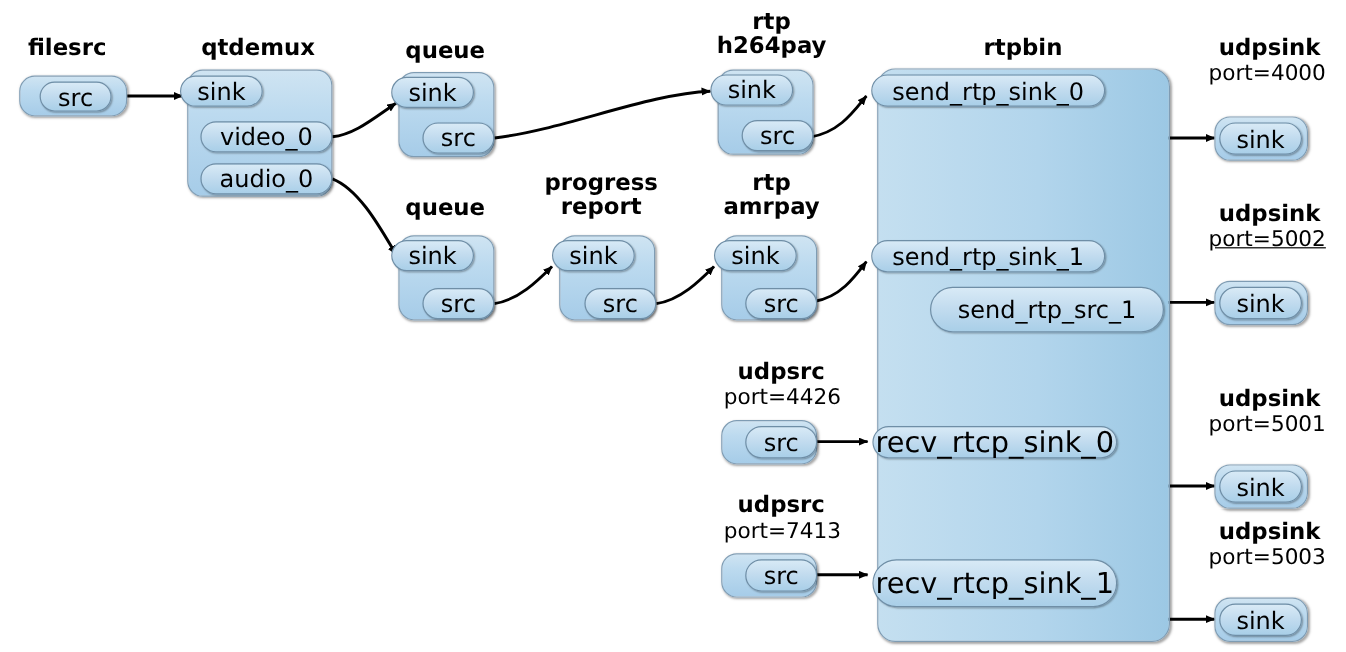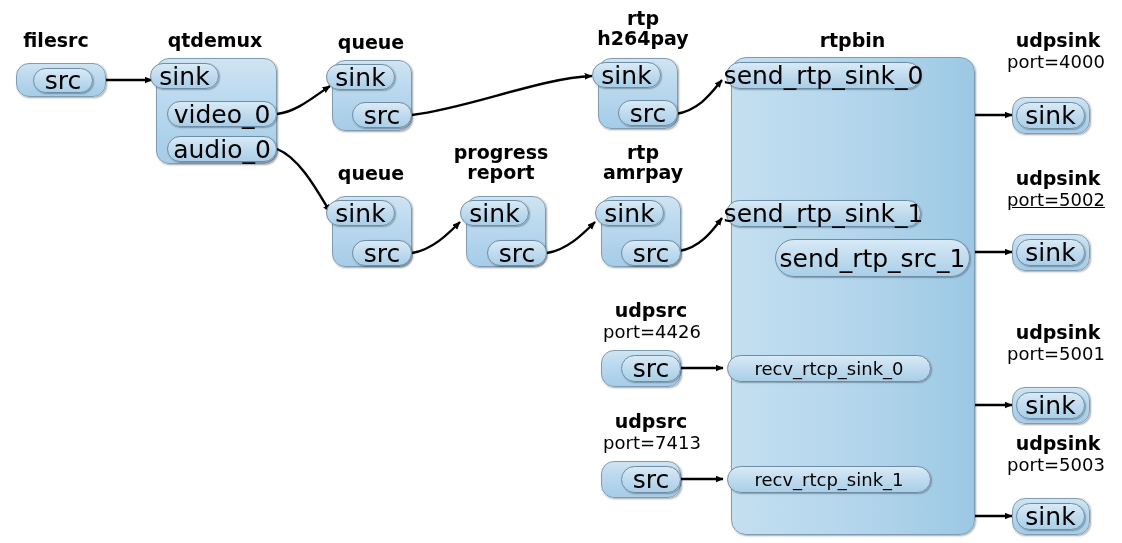--- a/index.html
+++ b/index.html
@@ -13,23 +13,23 @@
   .elem.big{border-radius:15px;background:linear-gradient(to right,#c4dff0 0%,#b2d5ec 55%,#9cc8e4 100%);}
 
   .title{position:absolute;font-weight:bold;color:#000;text-align:center;
          font-size:19px;line-height:20px;white-space:pre;z-index:4;}
   .sub{position:absolute;font-weight:normal;color:#000;text-align:center;
        font-size:18px;line-height:20px;white-space:nowrap;z-index:4;}
 
   .pad{position:absolute;box-sizing:border-box;border:1.3px solid #6f8ea6;border-radius:999px;
        background:linear-gradient(to bottom,#d8eaf6 0%,#c3dcef 45%,#a9cfe8 100%);
        box-shadow:1px 1px 1.5px rgba(0,0,0,.3);
-       font-size:25px;line-height:1;color:#000;display:flex;align-items:center;justify-content:center;
+       font-size:20px;line-height:1;color:#000;display:flex;align-items:center;justify-content:center;
        white-space:nowrap;z-index:6;padding:0 8px;}
-  .pad.small{font-size:18px;}
+  .pad.small{font-size:24px;}
 </style>
 </head>
 <body>
 
 <div id="stage">
 
   <svg id="wires">
     <defs>
       <marker id="ah" markerWidth="9" markerHeight="9" refX="7.4" refY="3.4" orient="auto" markerUnits="userSpaceOnUse">
         <path d="M0,0 L8,3.4 L0,6.8 z" fill="#000"></path>
@@ -90,21 +90,21 @@
   <div class="elem" style="left:601px;top:196px;width:80px;height:71px;"></div>
   <div class="pad" style="left:595px;top:200px;width:69px;height:26px;">sink</div>
   <div class="pad" style="left:621px;top:240px;width:60px;height:26px;">src</div>
 
   <div class="title" style="left:730px;top:30px;width:245px;">rtpbin</div>
   <div class="elem big" style="left:731px;top:57px;width:244px;height:478px;"></div>
   <div class="pad" style="left:726px;top:62px;width:195px;height:27px;">send_rtp_sink_0</div>
   <div class="pad" style="left:726px;top:200px;width:195px;height:27px;">send_rtp_sink_1</div>
   <div class="pad" style="left:775px;top:239px;width:195px;height:38px;">send_rtp_src_1</div>
   <div class="pad small" style="left:727px;top:355px;width:204px;height:27px;">recv_rtcp_sink_0</div>
-  <div class="pad small" style="left:727px;top:466px;width:204px;height:27px;">recv_rtcp_sink_1</div>
+  <div class="pad small" style="left:727px;top:466px;width:204px;height:40px;">recv_rtcp_sink_1</div>
 
   <div class="title" style="left:998px;top:30px;width:120px;">udpsink</div>
   <div class="sub" style="left:990px;top:52px;width:132px;">port=4000</div>
   <div class="elem" style="left:1012px;top:97px;width:78px;height:37px;"></div>
   <div class="pad" style="left:1016px;top:102px;width:69px;height:27px;">sink</div>
 
   <div class="title" style="left:998px;top:168px;width:120px;">udpsink</div>
   <div class="sub" style="left:990px;top:190px;width:132px;text-decoration:underline;">port=5002</div>
   <div class="elem" style="left:1012px;top:234px;width:78px;height:37px;"></div>
   <div class="pad" style="left:1016px;top:239px;width:69px;height:27px;">sink</div>

